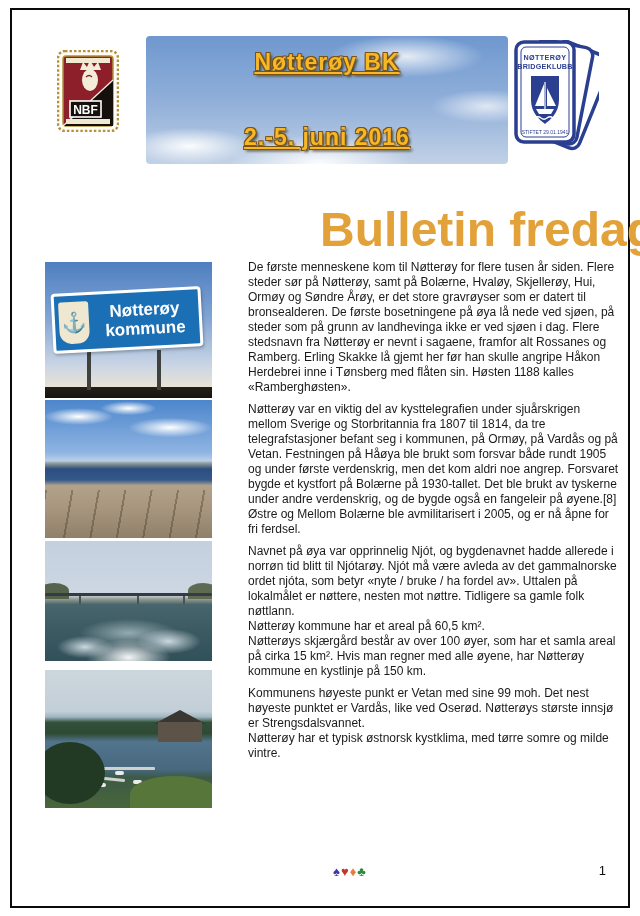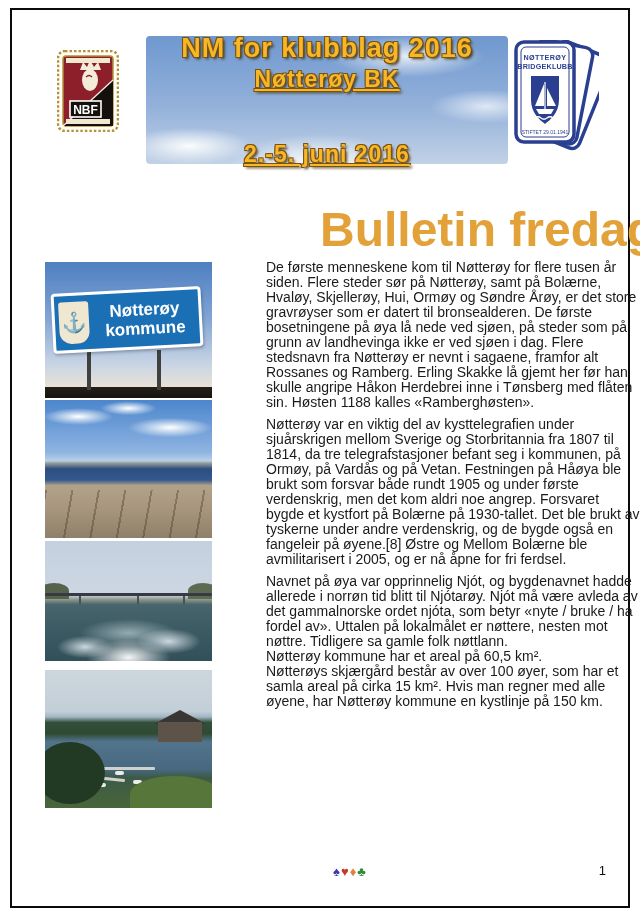--- a/index.html
+++ b/index.html
@@ -70,21 +70,21 @@
   .house{position:absolute;right:10px;top:52px;width:44px;height:20px;background:#5d5348;}
   .roof{position:absolute;right:6px;top:40px;width:0;height:0;
         border-left:26px solid transparent;border-right:26px solid transparent;border-bottom:14px solid #3a3631;}
   .dock{position:absolute;height:3px;background:#cfd2cc;border-radius:1px;}
   .dock.d1{left:58px;top:97px;width:52px;}
   .dock.d2{left:40px;top:107px;width:40px;transform:rotate(6deg);}
   .boat{position:absolute;width:9px;height:4px;background:#e9ecea;border-radius:2px;}
   .boat.b1{left:70px;top:101px;} .boat.b2{left:88px;top:110px;} .boat.b3{left:52px;top:113px;}
 
   
-  .article{position:absolute;left:266px;top:260px;width:374px;font-size:14px;line-height:15px;}
+  .article{position:absolute;left:248px;top:260px;width:374px;font-size:12px;line-height:15px;}
   .article p{margin:0 0 7px 0;white-space:pre-line;}
 
   
   .suits{position:absolute;left:300px;top:864px;width:100px;text-align:center;font-size:13px;letter-spacing:1px;}
   .pagenum{position:absolute;right:34px;top:863px;font-size:13px;color:#111;}
 </style>
 </head>
 <body>
 
 <div class="page">
@@ -98,21 +98,20 @@
     <rect x="9" y="8" width="44" height="5" fill="#f1e8d2"></rect>
     <rect x="9" y="69" width="44" height="5" fill="#f1e8d2"></rect>
     <polygon points="23,20 26,12 30,17 33,10 37,17 41,12 44,20" fill="#f3ecd8"></polygon>
     <ellipse cx="33" cy="30" rx="8" ry="11" fill="#f3ecd8"></ellipse>
     <path d="M29 27 q3 -3 6 0" stroke="#8C1F2A" stroke-width="1.2" fill="none"></path>
     <rect x="13" y="51" width="31" height="16" fill="#16100d" stroke="#fff" stroke-width="1.6"></rect>
     <text x="28.5" y="64" font-size="12" font-weight="bold" fill="#fff" text-anchor="middle">NBF</text>
   </svg>
 
   <div class="banner">
-    <div class="l1" style="color: rgb(247, 183, 39);">NM for klubblag 2016</div>
     <div class="l2" style="color: rgb(247, 183, 39);">Nøtterøy BK</div>
     <div class="l3" style="color: rgb(247, 183, 39); margin-top: 46px;">2.-5. juni 2016</div>
   </div>
 
   <svg class="club" viewBox="0 0 88 136">
     <g>
       <rect x="12" y="4" width="56" height="98" rx="8" fill="#fff" stroke="#2B3F90" stroke-width="3.5" transform="rotate(22 44 100)"></rect>
       <rect x="9" y="3" width="56" height="98" rx="8" fill="#fff" stroke="#2B3F90" stroke-width="3.5" transform="rotate(11 42 100)"></rect>
     </g>
     <g>
@@ -173,19 +172,21 @@
     <div class="bush"></div>
     <div class="lawn"></div>
   </div>
 
   <div class="article">
     <p>De første menneskene kom til Nøtterøy for flere tusen år siden. Flere steder sør på Nøtterøy, samt på Bolærne, Hvaløy, Skjellerøy, Hui, Ormøy og Søndre Årøy, er det store gravrøyser som er datert til bronsealderen. De første bosetningene på øya lå nede ved sjøen, på steder som på grunn av landhevinga ikke er ved sjøen i dag. Flere stedsnavn fra Nøtterøy er nevnt i sagaene, framfor alt Rossanes og Ramberg. Erling Skakke lå gjemt her før han skulle angripe Håkon Herdebrei inne i Tønsberg med flåten sin. Høsten 1188 kalles «Ramberghøsten».</p>
     <p>Nøtterøy var en viktig del av kysttelegrafien under sjuårskrigen mellom Sverige og Storbritannia fra 1807 til 1814, da tre telegrafstasjoner befant seg i kommunen, på Ormøy, på Vardås og på Vetan. Festningen på Håøya ble brukt som forsvar både rundt 1905 og under første verdenskrig, men det kom aldri noe angrep. Forsvaret bygde et kystfort på Bolærne på 1930-tallet. Det ble brukt av tyskerne under andre verdenskrig, og de bygde også en fangeleir på øyene.[8] Østre og Mellom Bolærne ble avmilitarisert i 2005, og er nå åpne for fri ferdsel.</p>
     <p>Navnet på øya var opprinnelig Njót, og bygdenavnet hadde allerede i norrøn tid blitt til Njótarøy. Njót må være avleda av det gammalnorske ordet njóta, som betyr «nyte / bruke / ha fordel av». Uttalen på lokalmålet er nøttere, nesten mot nøttre. Tidligere sa gamle folk nøttlann.
 Nøtterøy kommune har et areal på 60,5 km².
 Nøtterøys skjærgård består av over 100 øyer, som har et samla areal på cirka 15 km². Hvis man regner med alle øyene, har Nøtterøy kommune en kystlinje på 150 km.</p>
+    <p>Kommunens høyeste punkt er Vetan med sine 99 moh. Det nest høyeste punktet er Vardås, like ved Oserød. Nøtterøys største innsjø er Strengsdalsvannet.
+Nøtterøy har et typisk østnorsk kystklima, med tørre somre og milde vintre.</p>
   </div>
 
   <div class="suits">
     <span style="color: rgb(59, 59, 168);">♠</span><span style="color: rgb(192, 57, 43);">♥</span><span style="color: rgb(230, 126, 64);">♦</span><span style="color: rgb(46, 139, 58);">♣</span>
   </div>
   <div class="pagenum">1</div>
 </div>
 
 </body></html>

